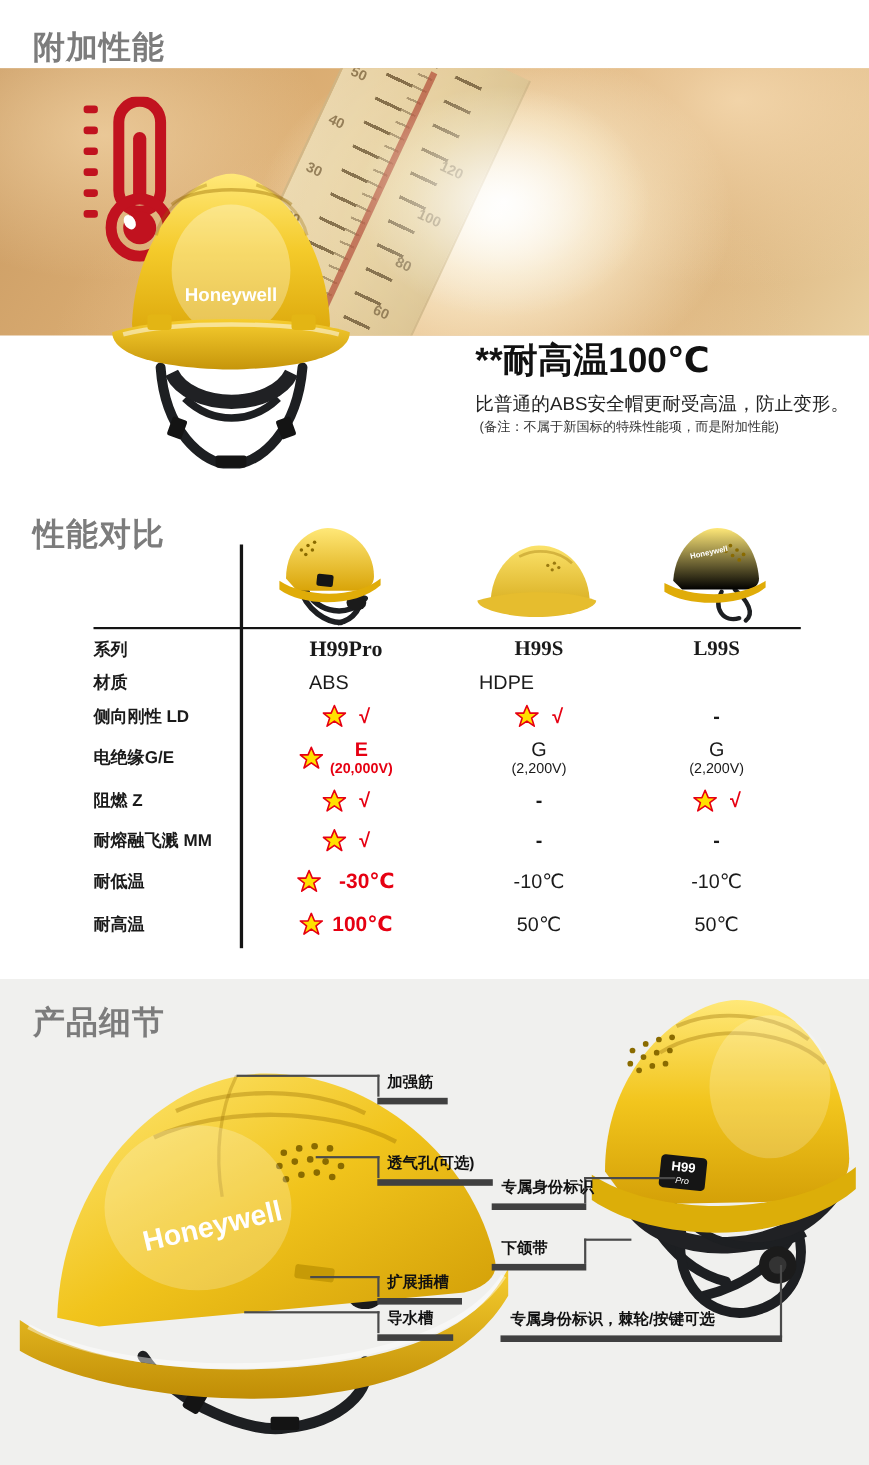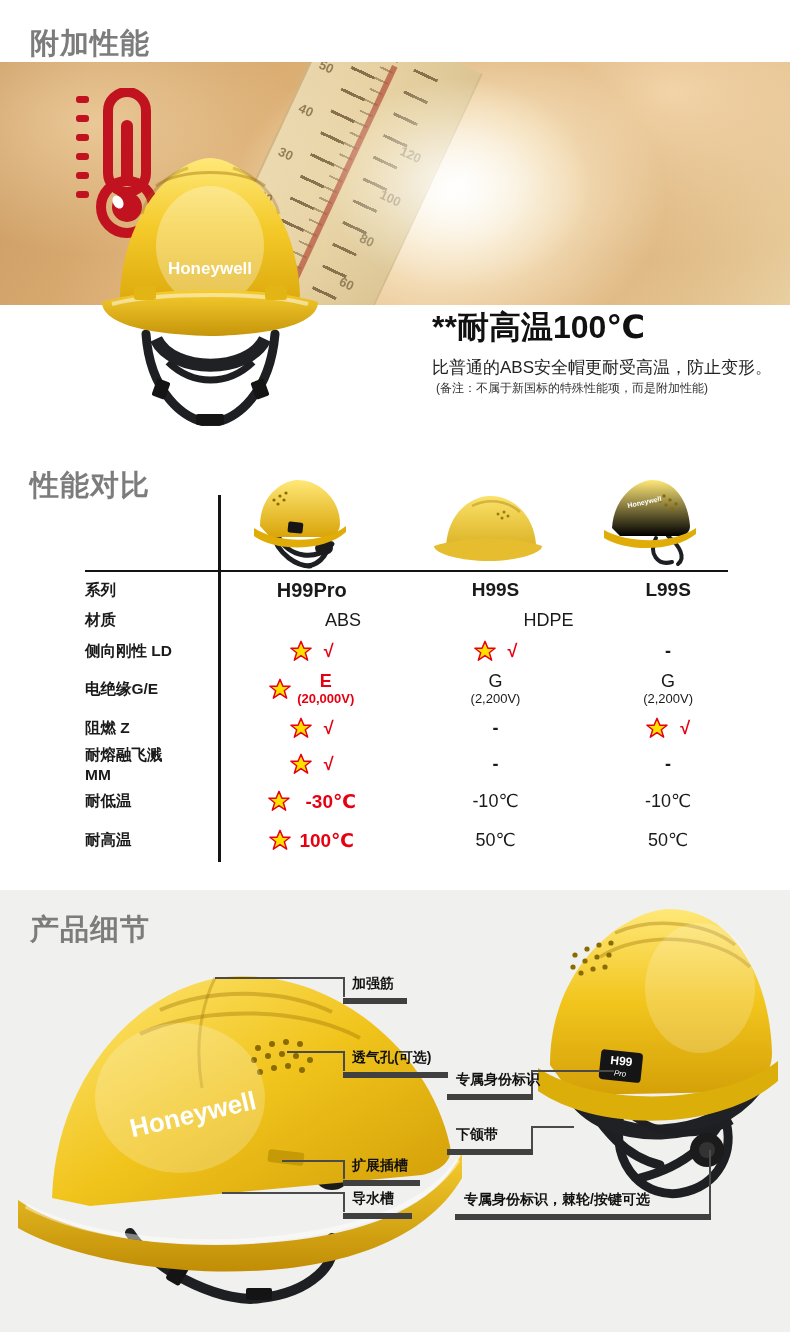--- a/index.html
+++ b/index.html
@@ -32,21 +32,21 @@
   #hero-title{position:absolute;left:432px;top:306px;font-size:32px;font-weight:bold;color:#111;}
   #hero-desc{position:absolute;left:432px;top:356px;font-size:17px;color:#222;}
   #hero-note{position:absolute;left:436px;top:380px;font-size:12px;color:#333;}
 
   
   #vline{position:absolute;left:218px;top:495px;width:3px;height:367px;background:#141414;}
   #hline{position:absolute;left:85px;top:570px;width:643px;height:2px;background:#141414;}
   #rows{position:absolute;left:85px;top:574px;width:648px;}
   .row{display:flex;align-items:center;}
   .rlabel{width:134px;font-size:15.5px;font-weight:bold;}
-  .cell{display:flex;align-items:center;justify-content:center;gap:12px;margin-left:44px;}
+  .cell{display:flex;align-items:center;justify-content:center;gap:12px;}
   .c1{width:191px;}.c2{width:160px;}.c3{width:163px;}
   .vwrap{display:flex;flex-direction:column;align-items:center;line-height:1.15;}
   .series{font-size:20px;font-weight:bold;}
   .mat{font-size:18px;}
   .red{color:#e60012;font-weight:bold;}
   .blk{color:#1a1a1a;}
   .val{font-size:18px;}
   .sub{font-size:13px;}
   .dash{font-size:18px;font-weight:bold;}
   .star{flex:0 0 auto;}
@@ -192,21 +192,21 @@
         <circle cx="74" cy="35" r="1.7"></circle>
       </g>
     <text x="30" y="34" font-size="7" fill="#fff" transform="rotate(-12 30 34)" font-weight="bold">Honeywell</text>
   </svg>
 
   <div id="vline"></div>
   <div id="hline"></div>
 
   <div id="rows">
 
-    <div class="row" style="height:32px;">
+    <div class="row" style="height:32px;font-family:Liberation Serif, serif;">
       <div class="rlabel">系列</div>
       <div class="cell c1 series">H99Pro</div>
       <div class="cell c2 series" style="font-size:19px;">H99S</div>
       <div class="cell c3 series" style="font-size:19px;">L99S</div>
     </div>
 
     <div class="row" style="height:28px;">
       <div class="rlabel">材质</div>
       <div class="cell c2 mat">ABS</div>
       <div class="cell c3 mat">HDPE</div>

